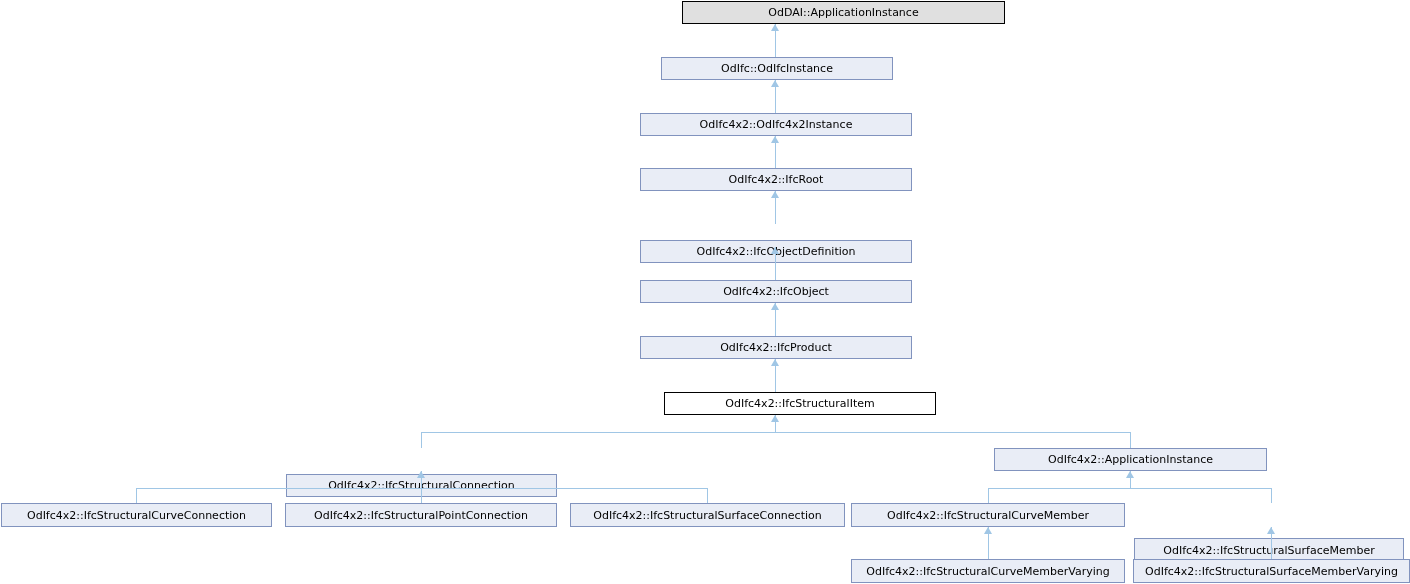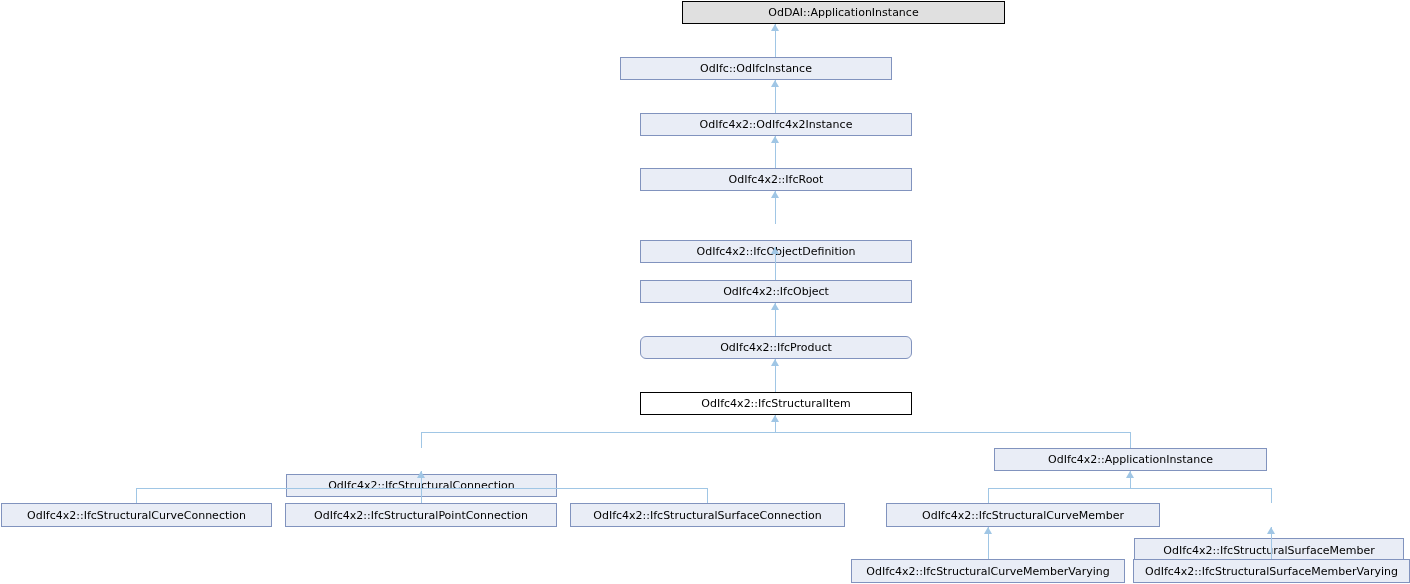--- a/index.html
+++ b/index.html
@@ -53,35 +53,35 @@
     border-right: 4.5px solid transparent;
     border-bottom: 7px solid #A0C6E5;
   }
 </style>
 </head>
 <body>
 
 <div class="diagram">
 
   <div class="node node--external" style="left:640px; top:1px; width:323px; height:23px;margin-left:42px;">OdDAI::ApplicationInstance</div>
-  <div class="node" style="left:620px; top:57px; width:272px; height:23px;">OdIfc::OdIfcInstance</div>
+  <div class="node" style="left:661px; top:57px; width:232px; height:23px;">OdIfc::OdIfcInstance</div>
   <div class="node" style="left:640px; top:113px; width:272px; height:23px;">OdIfc4x2::OdIfc4x2Instance</div>
   <div class="node" style="left:640px; top:168px; width:272px; height:23px;">OdIfc4x2::IfcRoot</div>
   <div class="node" style="left:640px; top:240px; width:272px; height:23px;">OdIfc4x2::IfcObjectDefinition</div>
   <div class="node" style="left:640px; top:280px; width:272px; height:23px;">OdIfc4x2::IfcObject</div>
-  <div class="node" style="left:640px; top:336px; width:272px; height:23px;border-radius:6px;">OdIfc4x2::IfcProduct</div>
-  <div class="node node--current" style="left:640px; top:392px; width:272px; height:23px;">OdIfc4x2::IfcStructuralItem</div>
+  <div class="node" style="left:640px; top:336px; width:272px; height:23px;">OdIfc4x2::IfcProduct</div>
+  <div class="node node--current" style="left:664px; top:392px; width:272px; height:23px;">OdIfc4x2::IfcStructuralItem</div>
 
   <div class="node" style="left:286px; top:448px; width:271px; height:23px;margin-top:26px;">OdIfc4x2::IfcStructuralConnection</div>
   <div class="node" style="left:994px; top:448px; width:273px; height:23px;">OdIfc4x2::ApplicationInstance</div>
 
   <div class="node" style="left:1px; top:503px; width:271px; height:24px;">OdIfc4x2::IfcStructuralCurveConnection</div>
   <div class="node" style="left:285px; top:503px; width:272px; height:24px;">OdIfc4x2::IfcStructuralPointConnection</div>
   <div class="node" style="left:570px; top:503px; width:275px; height:24px;">OdIfc4x2::IfcStructuralSurfaceConnection</div>
-  <div class="node" style="left:851px; top:503px; width:274px; height:24px;margin-left:35px;">OdIfc4x2::IfcStructuralCurveMember</div>
+  <div class="node" style="left:851px; top:503px; width:274px; height:24px;">OdIfc4x2::IfcStructuralCurveMember</div>
   <div class="node" style="left:1134px; top:503px; width:270px; height:24px;margin-top:35px;">OdIfc4x2::IfcStructuralSurfaceMember</div>
 
   <div class="node" style="left:851px; top:559px; width:274px; height:24px;">OdIfc4x2::IfcStructuralCurveMemberVarying</div>
   <div class="node" style="left:1133px; top:559px; width:277px; height:24px;">OdIfc4x2::IfcStructuralSurfaceMemberVarying</div>
 
   <div class="vline" style="left:775px; top:24px; height:33px;"></div>
   <div class="arrow-up" style="left:771px; top:24px;"></div>
 
   <div class="vline" style="left:775px; top:80px; height:33px;"></div>
   <div class="arrow-up" style="left:771px; top:80px;"></div>

